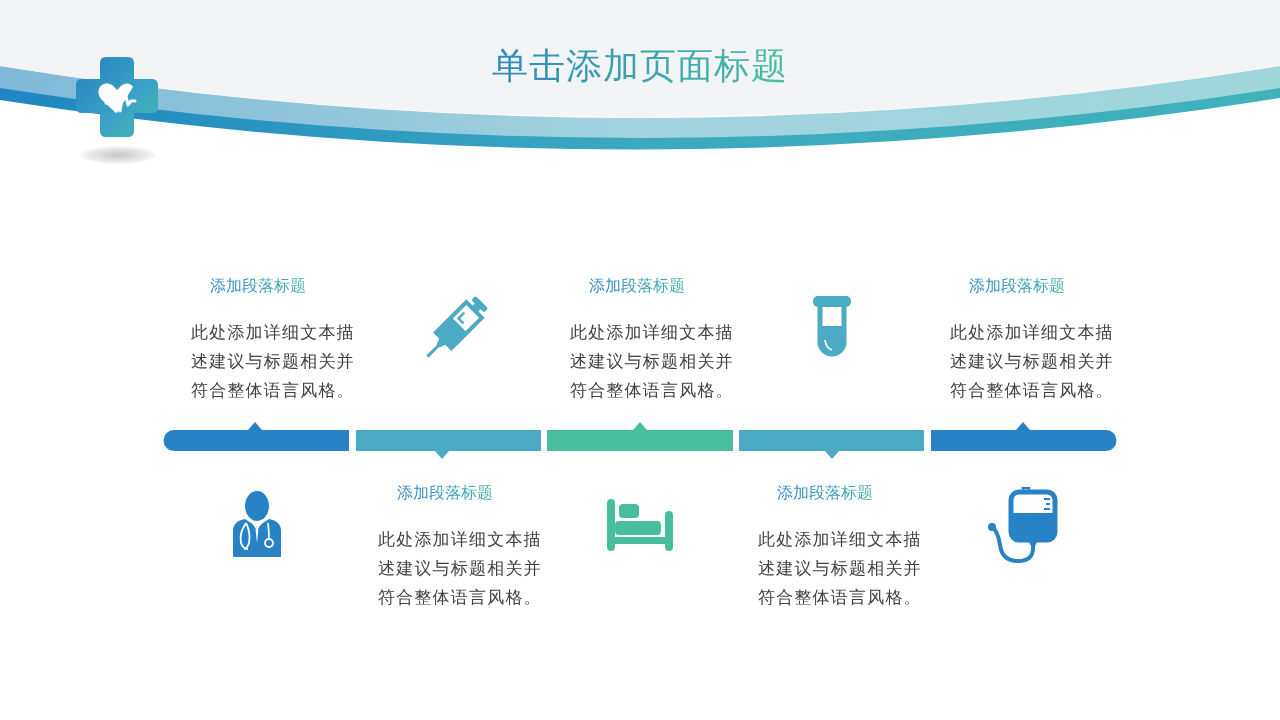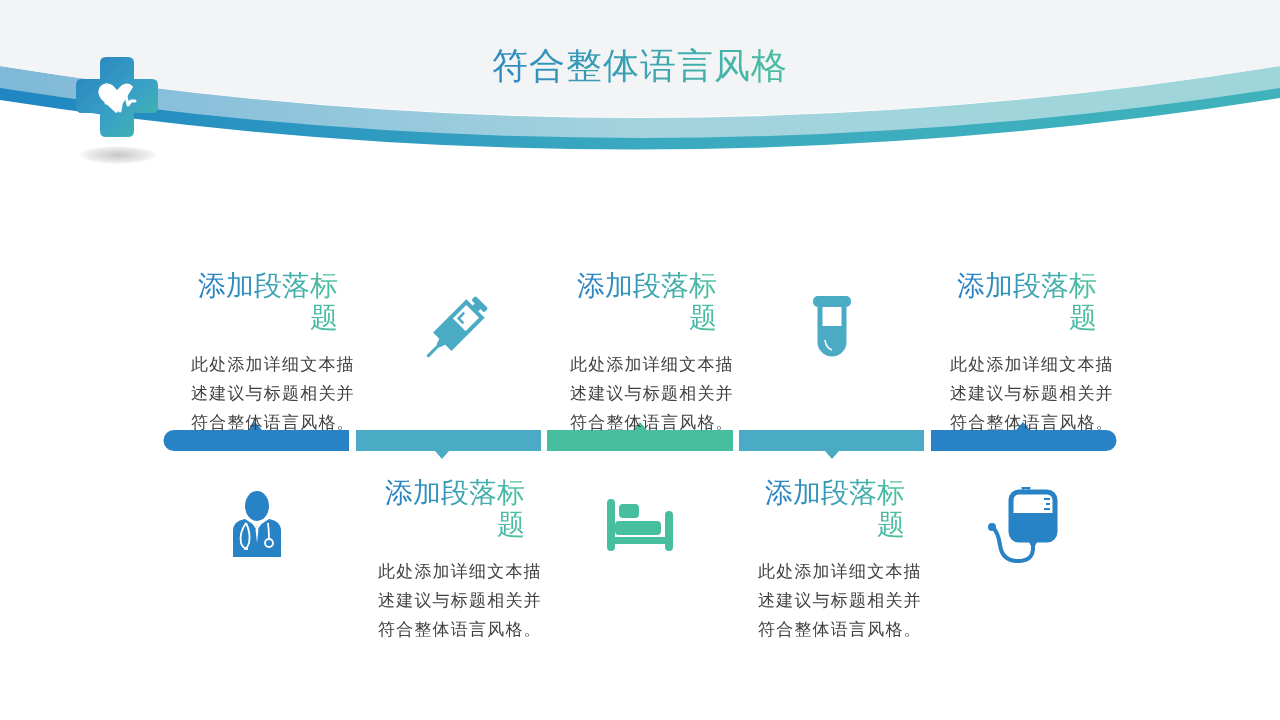--- a/index.html
+++ b/index.html
@@ -16,21 +16,21 @@
       -webkit-background-clip: text; background-clip: text; color: transparent;
     }
     .logo { position: absolute; left: 76px; top: 57px; width: 82px; height: 82px; }
     .logo-shadow {
       position: absolute; left: 80px; top: 146px; width: 76px; height: 18px;
       border-radius: 50%;
       background: radial-gradient(ellipse at center, rgba(0,0,0,0.22) 0%, rgba(0,0,0,0.08) 55%, rgba(0,0,0,0) 75%);
     }
     .block { position: absolute; width: 190px; }
     .block-title {
-      font-size: 28px; line-height: 32px; text-align: right; display: block;
+      font-size: 16px; line-height: 32px; text-align: center; display: block;
       background: linear-gradient(90deg, #2a82c4 20%, #4bbfa0 95%);
       -webkit-background-clip: text; background-clip: text; color: transparent;
       width: 160px; margin: 0 auto 0 auto;
     }
     .block-text {
       margin-top: 16px; font-size: 17px; line-height: 29px; color: #404040;
       letter-spacing: 1.2px; width: 190px;
     }
     .block-text span { display: block; white-space: nowrap; margin-left: 28px; }
     .timeline { position: absolute; left: 0; top: 0; width: 1280px; height: 720px; pointer-events: none; }
@@ -54,21 +54,21 @@
   </defs>
   <rect x="0" y="0" width="1280" height="160" fill="#ffffff"></rect>
 
   <path d="M0,84 Q640,190 1280,82 L1280,98 Q640,200 0,100 Z" fill="url(#bandDark)"></path>
 
   <path d="M0,66 Q640,170 1280,66 L1280,88 Q640,188 0,88 Z" fill="url(#bandLight)"></path>
 
   <path d="M0,0 L1280,0 L1280,66 Q640,168 0,66 Z" fill="#f3f4f6"></path>
 </svg>
 
-<div class="page-title">符合整体语言风格</div>
+<div class="page-title">单击添加页面标题</div>
 
 <div class="logo-shadow"></div>
 <svg class="logo" viewBox="0 0 82 82">
   <defs>
     <linearGradient id="logoGrad" x1="0" y1="0" x2="1" y2="1">
       <stop offset="0" stop-color="#2682bf"></stop>
       <stop offset="0.6" stop-color="#3aa2c6"></stop>
       <stop offset="1" stop-color="#44bba6"></stop>
     </linearGradient>
   </defs>

